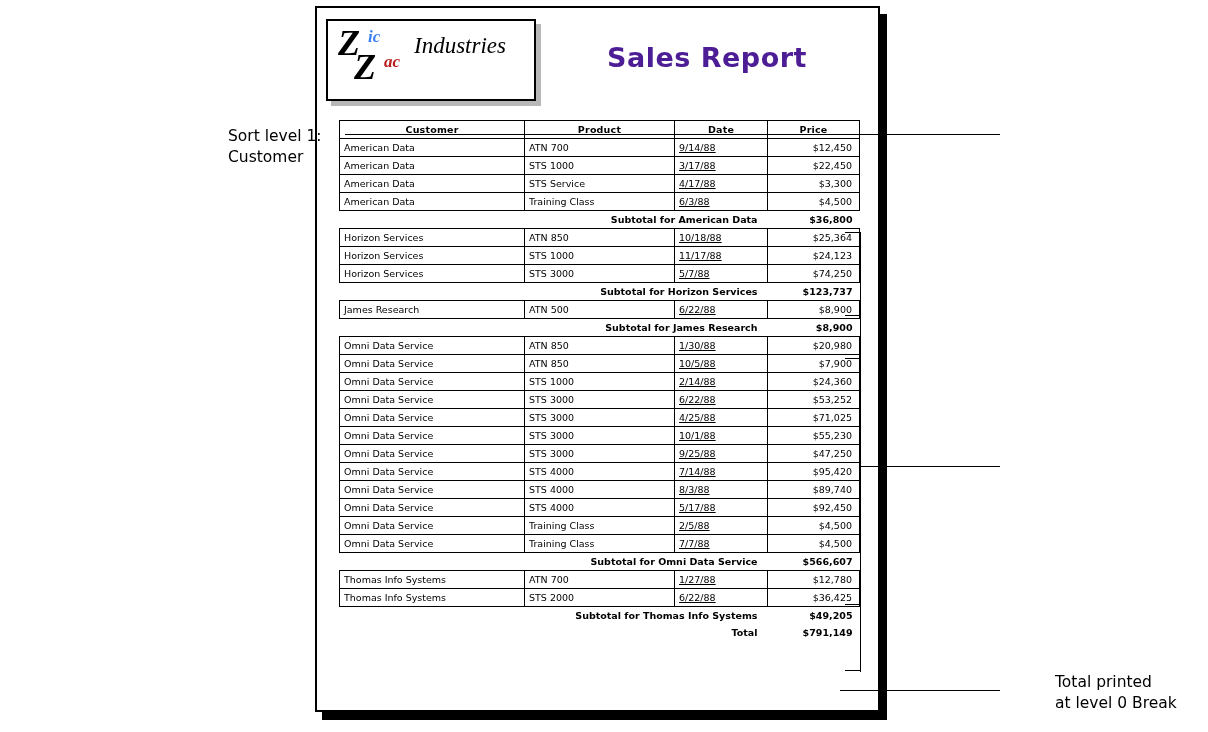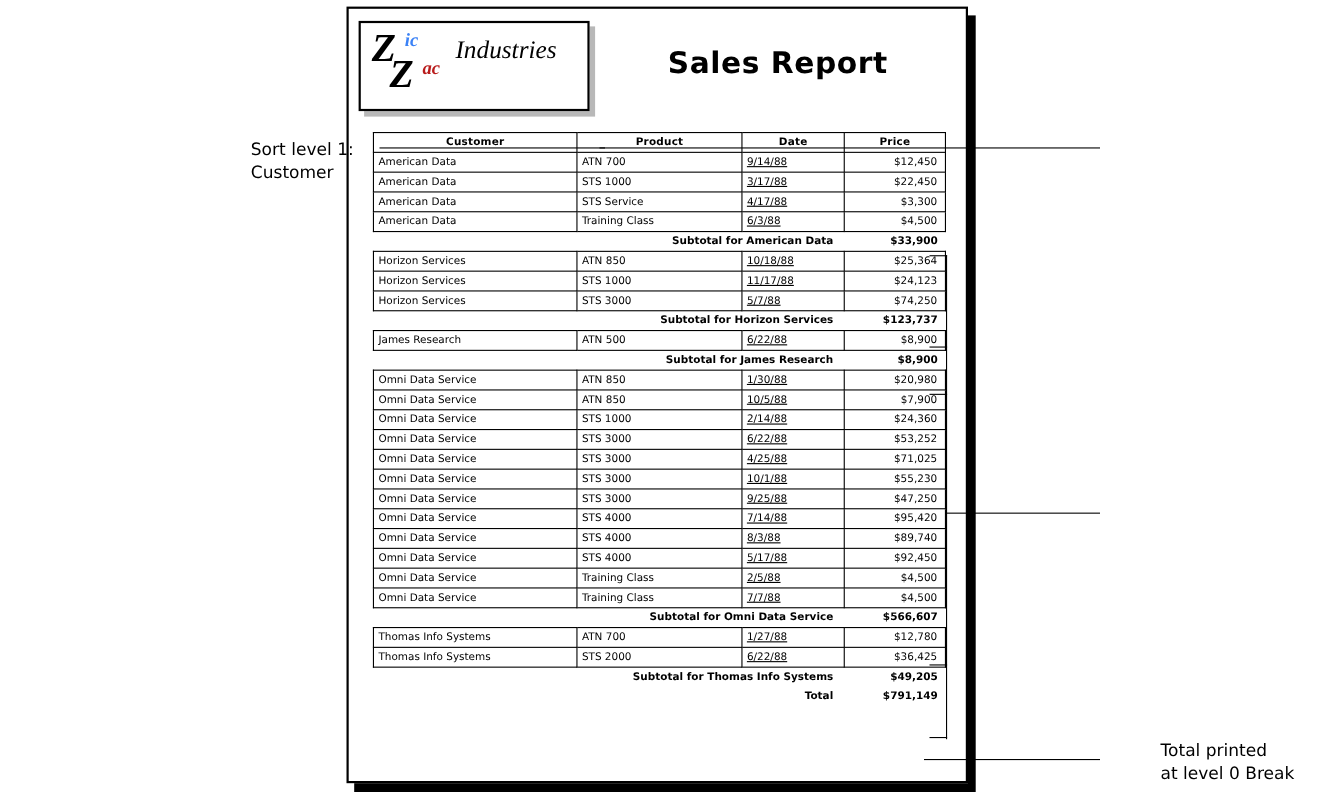--- a/index.html
+++ b/index.html
@@ -121,21 +121,21 @@
   .report-title {
     position: absolute;
     left: 240px;
     top: 34px;
     width: 300px;
     text-align: center;
     font-family: "DejaVu Sans", sans-serif;
     font-weight: bold;
     font-size: 27px;
     letter-spacing: 0.5px;
-    color: #000000;
+    color: #4c1d95;
   }
 
   
   .table-wrap {
     position: absolute;
     left: 22px;
     top: 112px;
     width: 520px;
   }
   table.report {
@@ -276,21 +276,21 @@
             <td class="cell-price">$3,300</td>
           </tr>
           <tr class="drow">
             <td class="cell-cust">American Data</td>
             <td class="cell-prod">Training Class</td>
             <td class="cell-date">6/3/88</td>
             <td class="cell-price">$4,500</td>
           </tr>
           <tr class="srow">
             <td class="sub-label" colspan="3">Subtotal for American Data</td>
-            <td class="sub-value">$33,900</td>
+            <td class="sub-value">$36,800</td>
           </tr>
 
           <tr class="drow first">
             <td class="cell-cust">Horizon Services</td>
             <td class="cell-prod">ATN 850</td>
             <td class="cell-date">10/18/88</td>
             <td class="cell-price">$25,364</td>
           </tr>
           <tr class="drow">
             <td class="cell-cust">Horizon Services</td>

